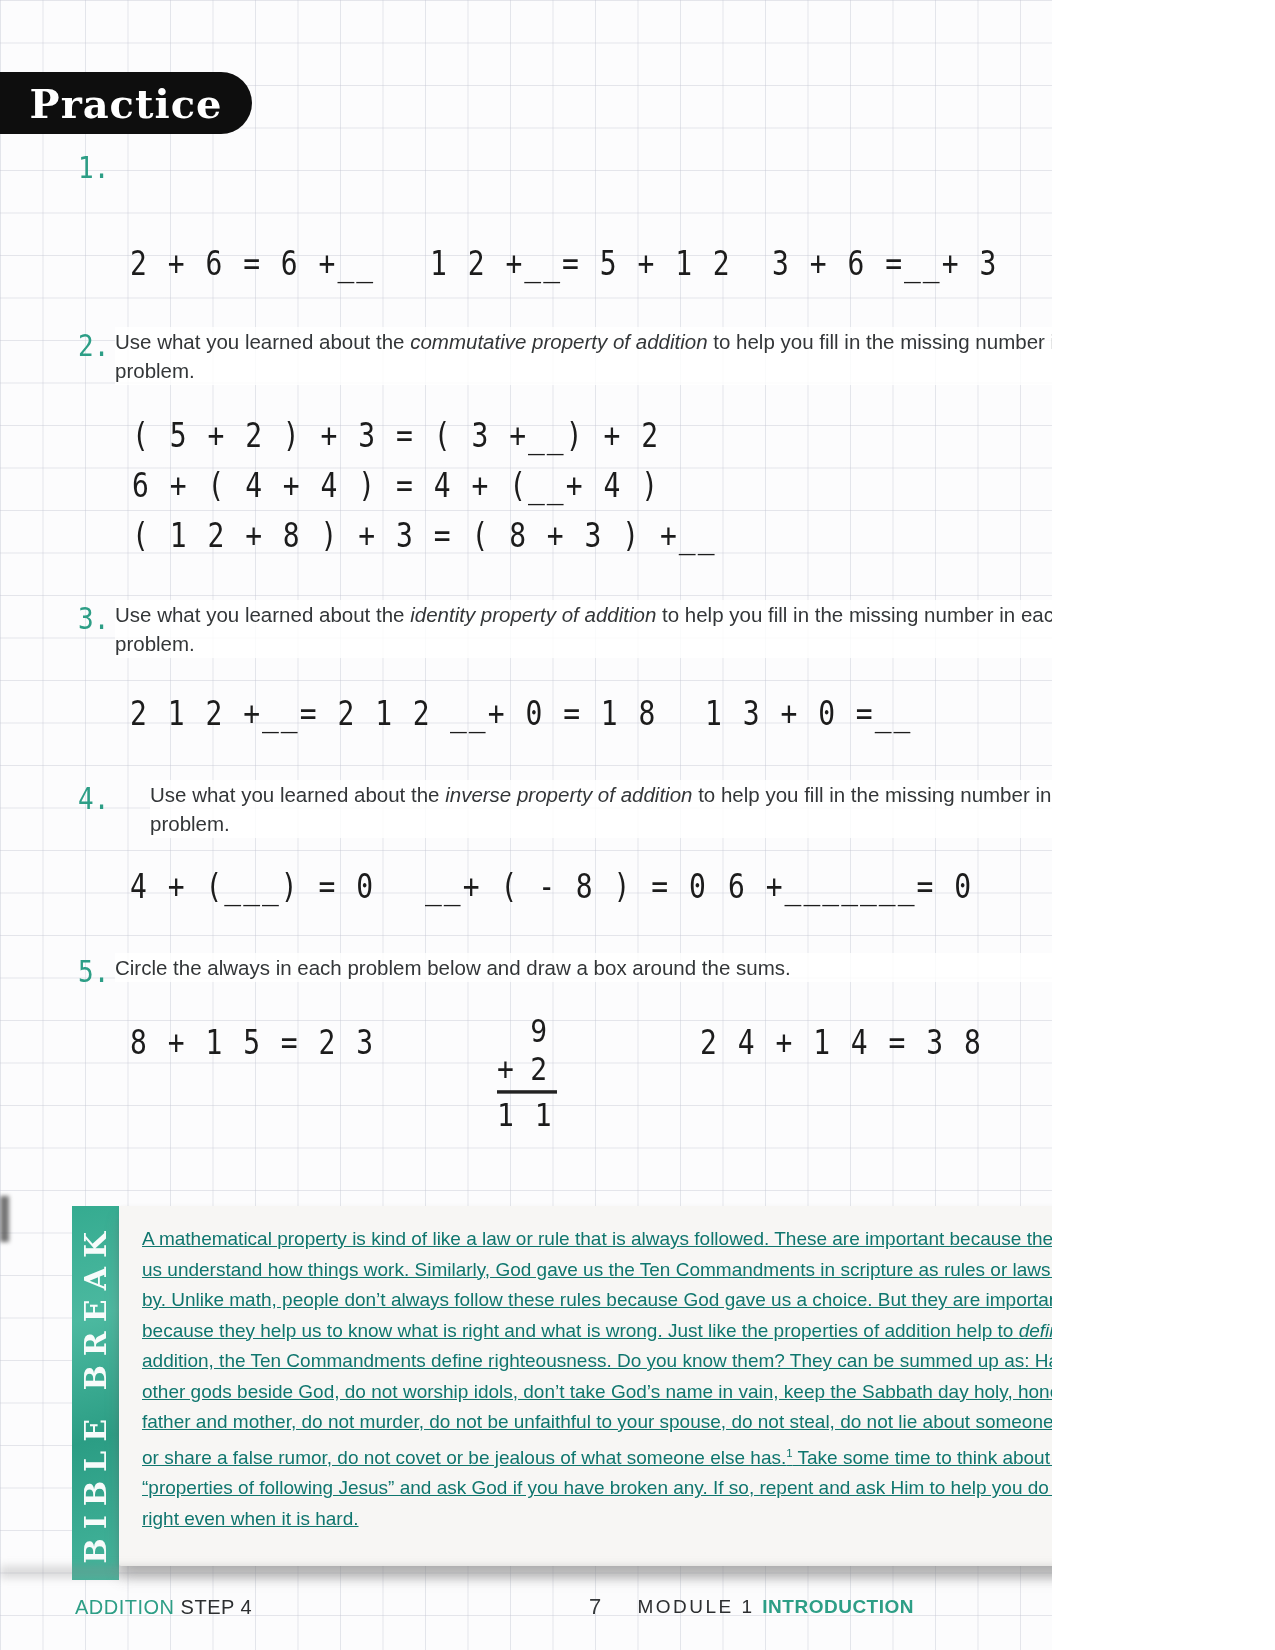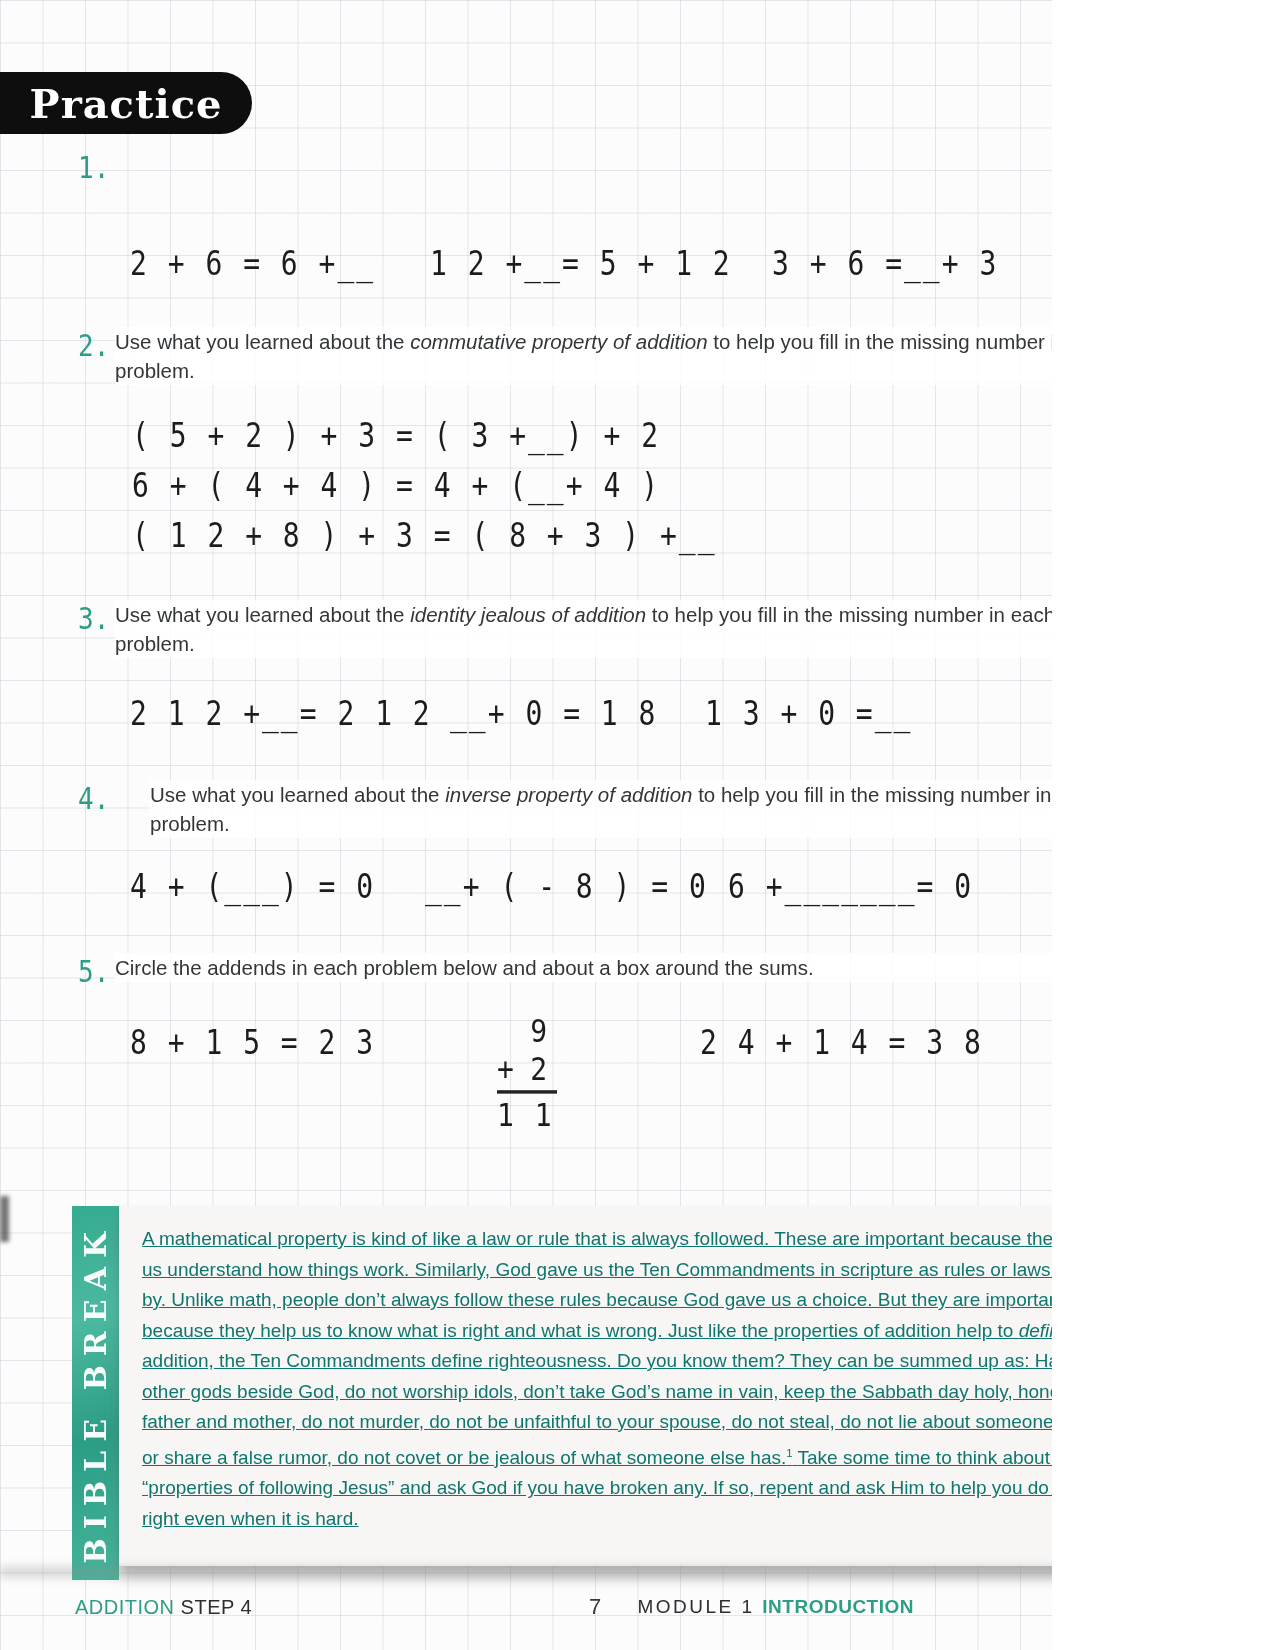--- a/index.html
+++ b/index.html
@@ -96,33 +96,33 @@
   <div class="eq" style="left:430px;top:243px;">1 2 +__= 5 + 1 2</div>
   <div class="eq" style="left:772px;top:243px;">3 + 6 =__+ 3</div>
 
   <div class="prob-num" style="top:328px;">2.</div>
   <div class="prob-text" style="top:327px;"><span>Use what you learned about the </span><span class="it-seg">commutative property of addition</span><span> to help you fill in the missing number in each problem.</span></div>
   <div class="eq" style="left:132px;top:415px;">( 5 + 2 ) + 3 = ( 3 +__) + 2</div>
   <div class="eq" style="left:132px;top:465px;">6 + ( 4 + 4 ) = 4 + (__+ 4 )</div>
   <div class="eq" style="left:132px;top:515px;">( 1 2 + 8 ) + 3 = ( 8 + 3 ) +__</div>
 
   <div class="prob-num" style="top:601px;">3.</div>
-  <div class="prob-text" style="top:600px;"><span>Use what you learned about the </span><span class="it-seg">identity jealous of addition</span><span> to help you fill in the missing number in each problem.</span></div>
+  <div class="prob-text" style="top:600px;"><span>Use what you learned about the </span><span class="it-seg">identity property of addition</span><span> to help you fill in the missing number in each problem.</span></div>
   <div class="eq" style="left:130px;top:693px;">2 1 2 +__= 2 1 2</div>
   <div class="eq" style="left:450px;top:693px;">__+ 0 = 1 8</div>
   <div class="eq" style="left:705px;top:693px;">1 3 + 0 =__</div>
 
   <div class="prob-num" style="top:781px;">4.</div>
   <div class="prob-text" style="top:780px;margin-left:35px;"><span>Use what you learned about the </span><span class="it-seg">inverse property of addition</span><span> to help you fill in the missing number in each problem.</span></div>
   <div class="eq" style="left:130px;top:866px;">4 + (___) = 0</div>
   <div class="eq" style="left:425px;top:866px;">__+ ( - 8 ) = 0</div>
   <div class="eq" style="left:728px;top:866px;">6 +_______= 0</div>
 
   <div class="prob-num" style="top:954px;">5.</div>
-  <div class="prob-text" style="top:953px;"><span>Circle the addends in each problem below and about a box around the sums.</span></div>
+  <div class="prob-text" style="top:953px;"><span>Circle the always in each problem below and draw a box around the sums.</span></div>
   <div class="eq" style="left:130px;top:1022px;">8 + 1 5 = 2 3</div>
   <div class="vadd">
     <div class="vrow1">9</div>
     <div class="vrow2">
         <span>+</span>
         <span>2</span>
       </div>
     <div class="vres">1 1</div>
   </div>
   <div class="eq" style="left:700px;top:1022px;">2 4 + 1 4 = 3 8</div>

